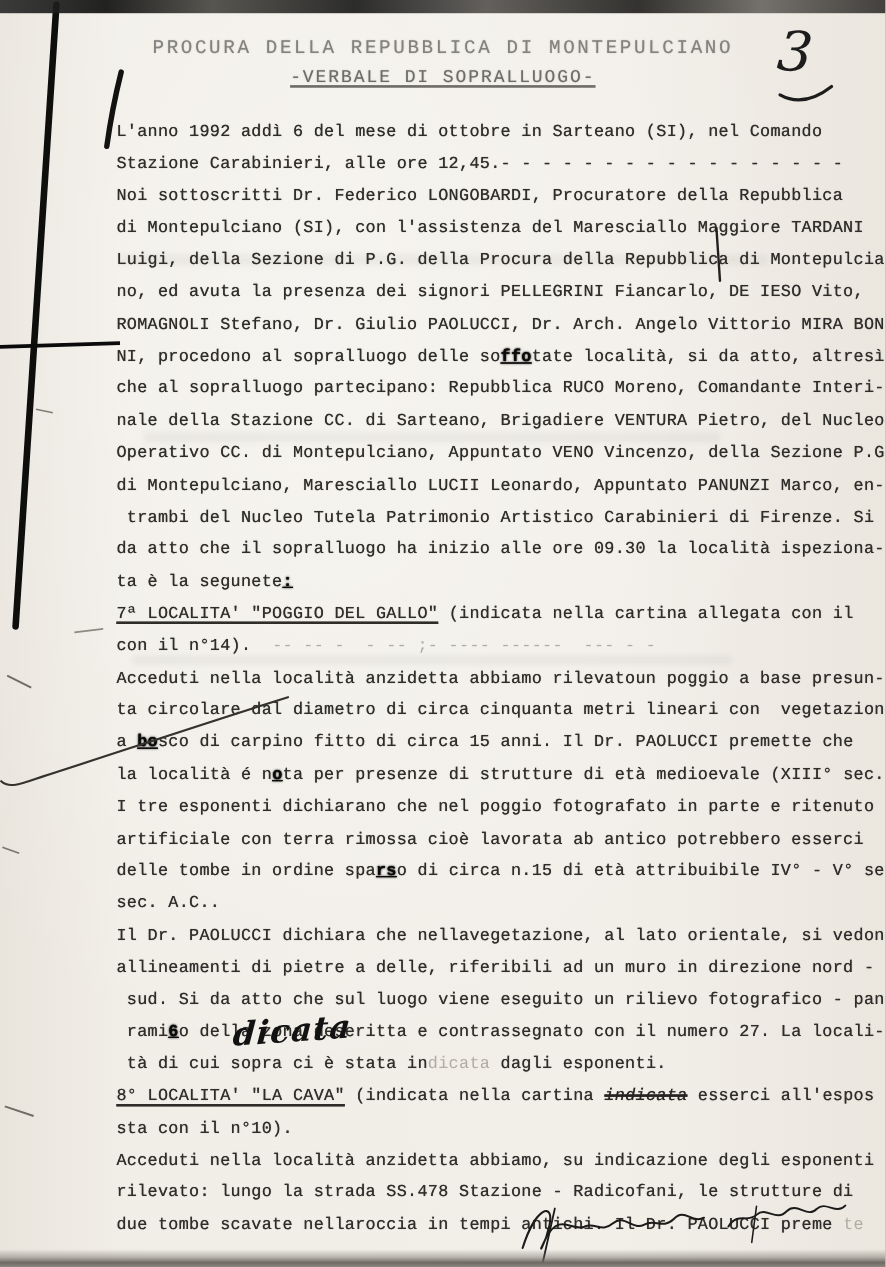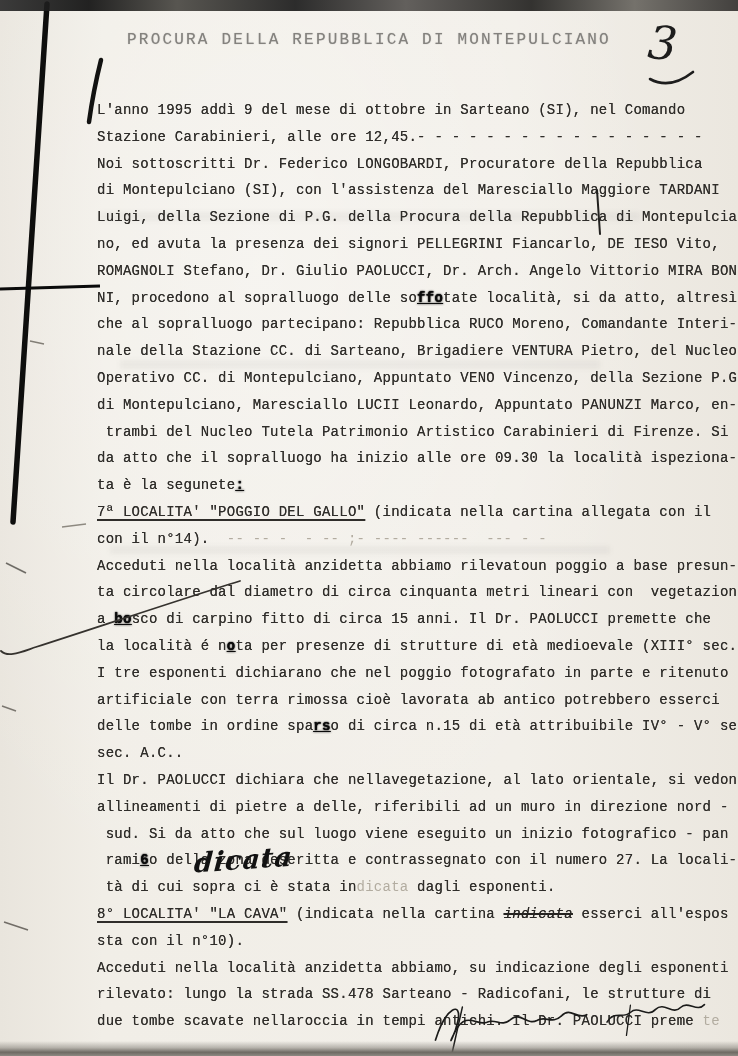--- a/index.html
+++ b/index.html
@@ -64,25 +64,26 @@
 </head>
 <body>
 
 <div class="page">
 
   <div class="smudge" style="left:100px;top:212px;width:540px;height:9px;"></div>
   <div class="smudge" style="left:120px;top:360px;width:480px;height:9px;"></div>
   <div class="smudge" style="left:110px;top:546px;width:500px;height:8px;"></div>
 
   <div class="hdr1">PROCURA DELLA REPUBBLICA DI MONTEPULCIANO</div>
+  <div class="hdr2">-VERBALE DI SOPRALLUOGO-</div>
 
   <div class="pageNum">3</div>
 
   <div class="doc" id="doc-body">
-      <div class="line"><span>L'anno 1995 addì 9 del mese di ottobre in Sarteano (SI), nel Comando</span></div>
+      <div class="line"><span>L'anno 1992 addì 6 del mese di ottobre in Sarteano (SI), nel Comando</span></div>
       <div class="line"><span>Stazione Carabinieri, alle ore 12,45.- - - - - - - - - - - - - - - - -</span></div>
       <div class="line"><span>Noi sottoscritti Dr. Federico LONGOBARDI, Procuratore della Repubblica</span></div>
       <div class="line"><span>di Montepulciano (SI), con l'assistenza del Maresciallo Maggiore TARDANI</span></div>
       <div class="line"><span>Luigi, della Sezione di P.G. della Procura della Repubblica di Montepulcia</span></div>
       <div class="line"><span>no, ed avuta la presenza dei signori PELLEGRINI Fiancarlo, DE IESO Vito,</span></div>
       <div class="line"><span>ROMAGNOLI Stefano, Dr. Giulio PAOLUCCI, Dr. Arch. Angelo Vittorio MIRA BON</span></div>
       <div class="line"><span>NI, procedono al sopralluogo delle so</span><span class="s-b">ffo</span><span>tate località, si da atto, altresì,</span></div>
       <div class="line"><span>che al sopralluogo partecipano: Repubblica RUCO Moreno, Comandante Interi-</span></div>
       <div class="line"><span>nale della Stazione CC. di Sarteano, Brigadiere VENTURA Pietro, del Nucleo</span></div>
       <div class="line"><span>Operativo CC. di Montepulciano, Appuntato VENO Vincenzo, della Sezione P.G</span></div>
@@ -95,27 +96,27 @@
       <div class="line"><span>Acceduti nella località anzidetta abbiamo rilevatoun poggio a base presun-</span></div>
       <div class="line"><span>ta circolare dal diametro di circa cinquanta metri lineari con  vegetazion</span></div>
       <div class="line"><span>a </span><span class="s-b">bo</span><span>sco di carpino fitto di circa 15 anni. Il Dr. PAOLUCCI premette che</span></div>
       <div class="line"><span>la località é n</span><span class="s-b">o</span><span>ta per presenze di strutture di età medioevale (XIII° sec.</span></div>
       <div class="line"><span>I tre esponenti dichiarano che nel poggio fotografato in parte e ritenuto</span></div>
       <div class="line"><span>artificiale con terra rimossa cioè lavorata ab antico potrebbero esserci</span></div>
       <div class="line"><span>delle tombe in ordine spa</span><span class="s-b">rs</span><span>o di circa n.15 di età attribuibile IV° - V° se</span></div>
       <div class="line"><span>sec. A.C..</span></div>
       <div class="line"><span>Il Dr. PAOLUCCI dichiara che nellavegetazione, al lato orientale, si vedon</span></div>
       <div class="line"><span>allineamenti di pietre a delle, riferibili ad un muro in direzione nord -</span></div>
-      <div class="line"><span> sud. Si da atto che sul luogo viene eseguito un inizio fotografico - pan</span></div>
+      <div class="line"><span> sud. Si da atto che sul luogo viene eseguito un rilievo fotografico - pan</span></div>
       <div class="line"><span> rami</span><span class="s-b">6</span><span>o della zona deseritta e contrassegnato con il numero 27. La locali-</span></div>
       <div class="line"><span> tà di cui sopra ci è stata in</span><span class="s-f">dicata</span><span> dagli esponenti.</span></div>
       <div class="line"><span class="s-u">8° LOCALITA' "LA CAVA"</span><span> (indicata nella cartina </span><span class="s-s">indicata</span><span> esserci all'espos</span></div>
       <div class="line"><span>sta con il n°10).</span></div>
       <div class="line"><span>Acceduti nella località anzidetta abbiamo, su indicazione degli esponenti</span></div>
-      <div class="line"><span>rilevato: lungo la strada SS.478 Sarteano - Radicofani, le strutture di</span></div>
+      <div class="line"><span>rilevato: lungo la strada SS.478 Stazione - Radicofani, le strutture di</span></div>
       <div class="line"><span>due tombe scavate nellaroccia in tempi antichi. Il Dr. PAOLUCCI preme </span><span class="s-f">te</span></div>
     </div>
 
   <div class="correction">dicata</div>
 
   <svg class="marks" width="738" height="1056" viewBox="0 0 738 1056">
 
     <path d="M47,4 L13,522" stroke="#0e0e0d" stroke-width="5.5" fill="none" stroke-linecap="round"></path>
 
     <path d="M101,60 C96,80 92,100 89,122" stroke="#121211" stroke-width="4.5" fill="none" stroke-linecap="round"></path>

